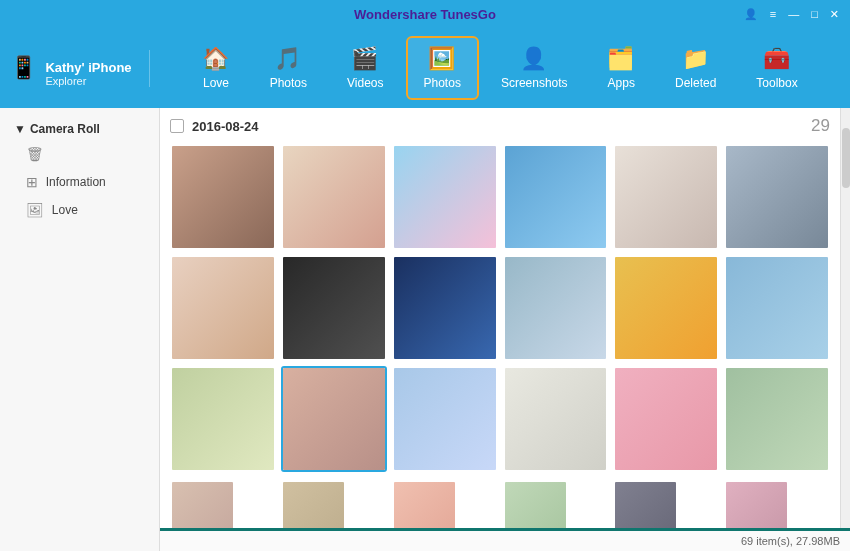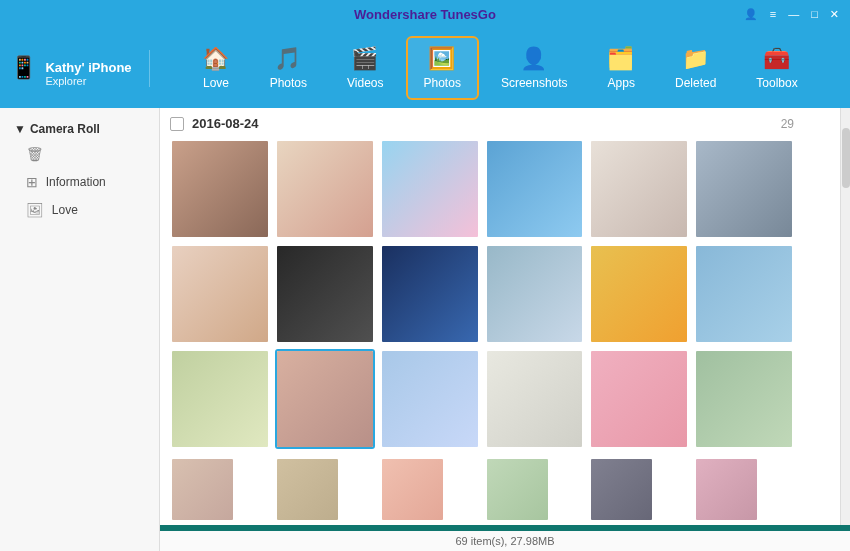--- a/index.html
+++ b/index.html
@@ -177,21 +177,21 @@
       border-radius: 2px;
       cursor: pointer;
     }
     .date-label {
       font-size: 13px;
       font-weight: 600;
       color: #333;
     }
     .date-count {
       margin-left: auto;
-      font-size: 12px;
+      font-size: 17px;
       color: #999;
     }
 
     .photo-grid {
       display: grid;
       grid-template-columns: repeat(6, 1fr);
       gap: 5px;
       margin-bottom: 8px;
     }
 
@@ -213,25 +213,25 @@
       overflow: hidden;
     }
 
     
     .photo-grid-area::-webkit-scrollbar { width: 8px; }
     .photo-grid-area::-webkit-scrollbar-track { background: #f0f0f0; }
     .photo-grid-area::-webkit-scrollbar-thumb { background: #ccc; border-radius: 4px; }
 
     
     .status-bar {
-      border-top: 6px solid #0f766e;
+      border-top: 3px solid #0f766e;
       padding: 4px 10px;
       font-size: 11px;
       color: #666;
-      text-align: center;
+      text-align: right;
       background: #fafafa;
     }
 
     
     .scroll-track {
       width: 10px;
       background: #f0f0f0;
       border-left: 1px solid #ddd;
       position: relative;
     }
@@ -349,21 +349,21 @@
         <div class="sidebar-item">
       <span class="sidebar-item-icon">🖼</span>
       <span>Love</span>
     </div>
       </div>
   </div>
 
   <div class="content-area">
 
 
-    <div style="display:flex; flex:1; overflow:hidden;gap:36px;">
+    <div style="display:flex; flex:1; overflow:hidden;">
       <div class="photo-grid-area" id="photo-grid-area">
 
         <div class="date-header">
           <div class="date-checkbox"></div>
           <span class="date-label">2016-08-24</span>
           <span class="date-count">29</span>
         </div>
 
         <div class="photo-grid" id="photo-grid-container">
         <div class="photo-thumb">

